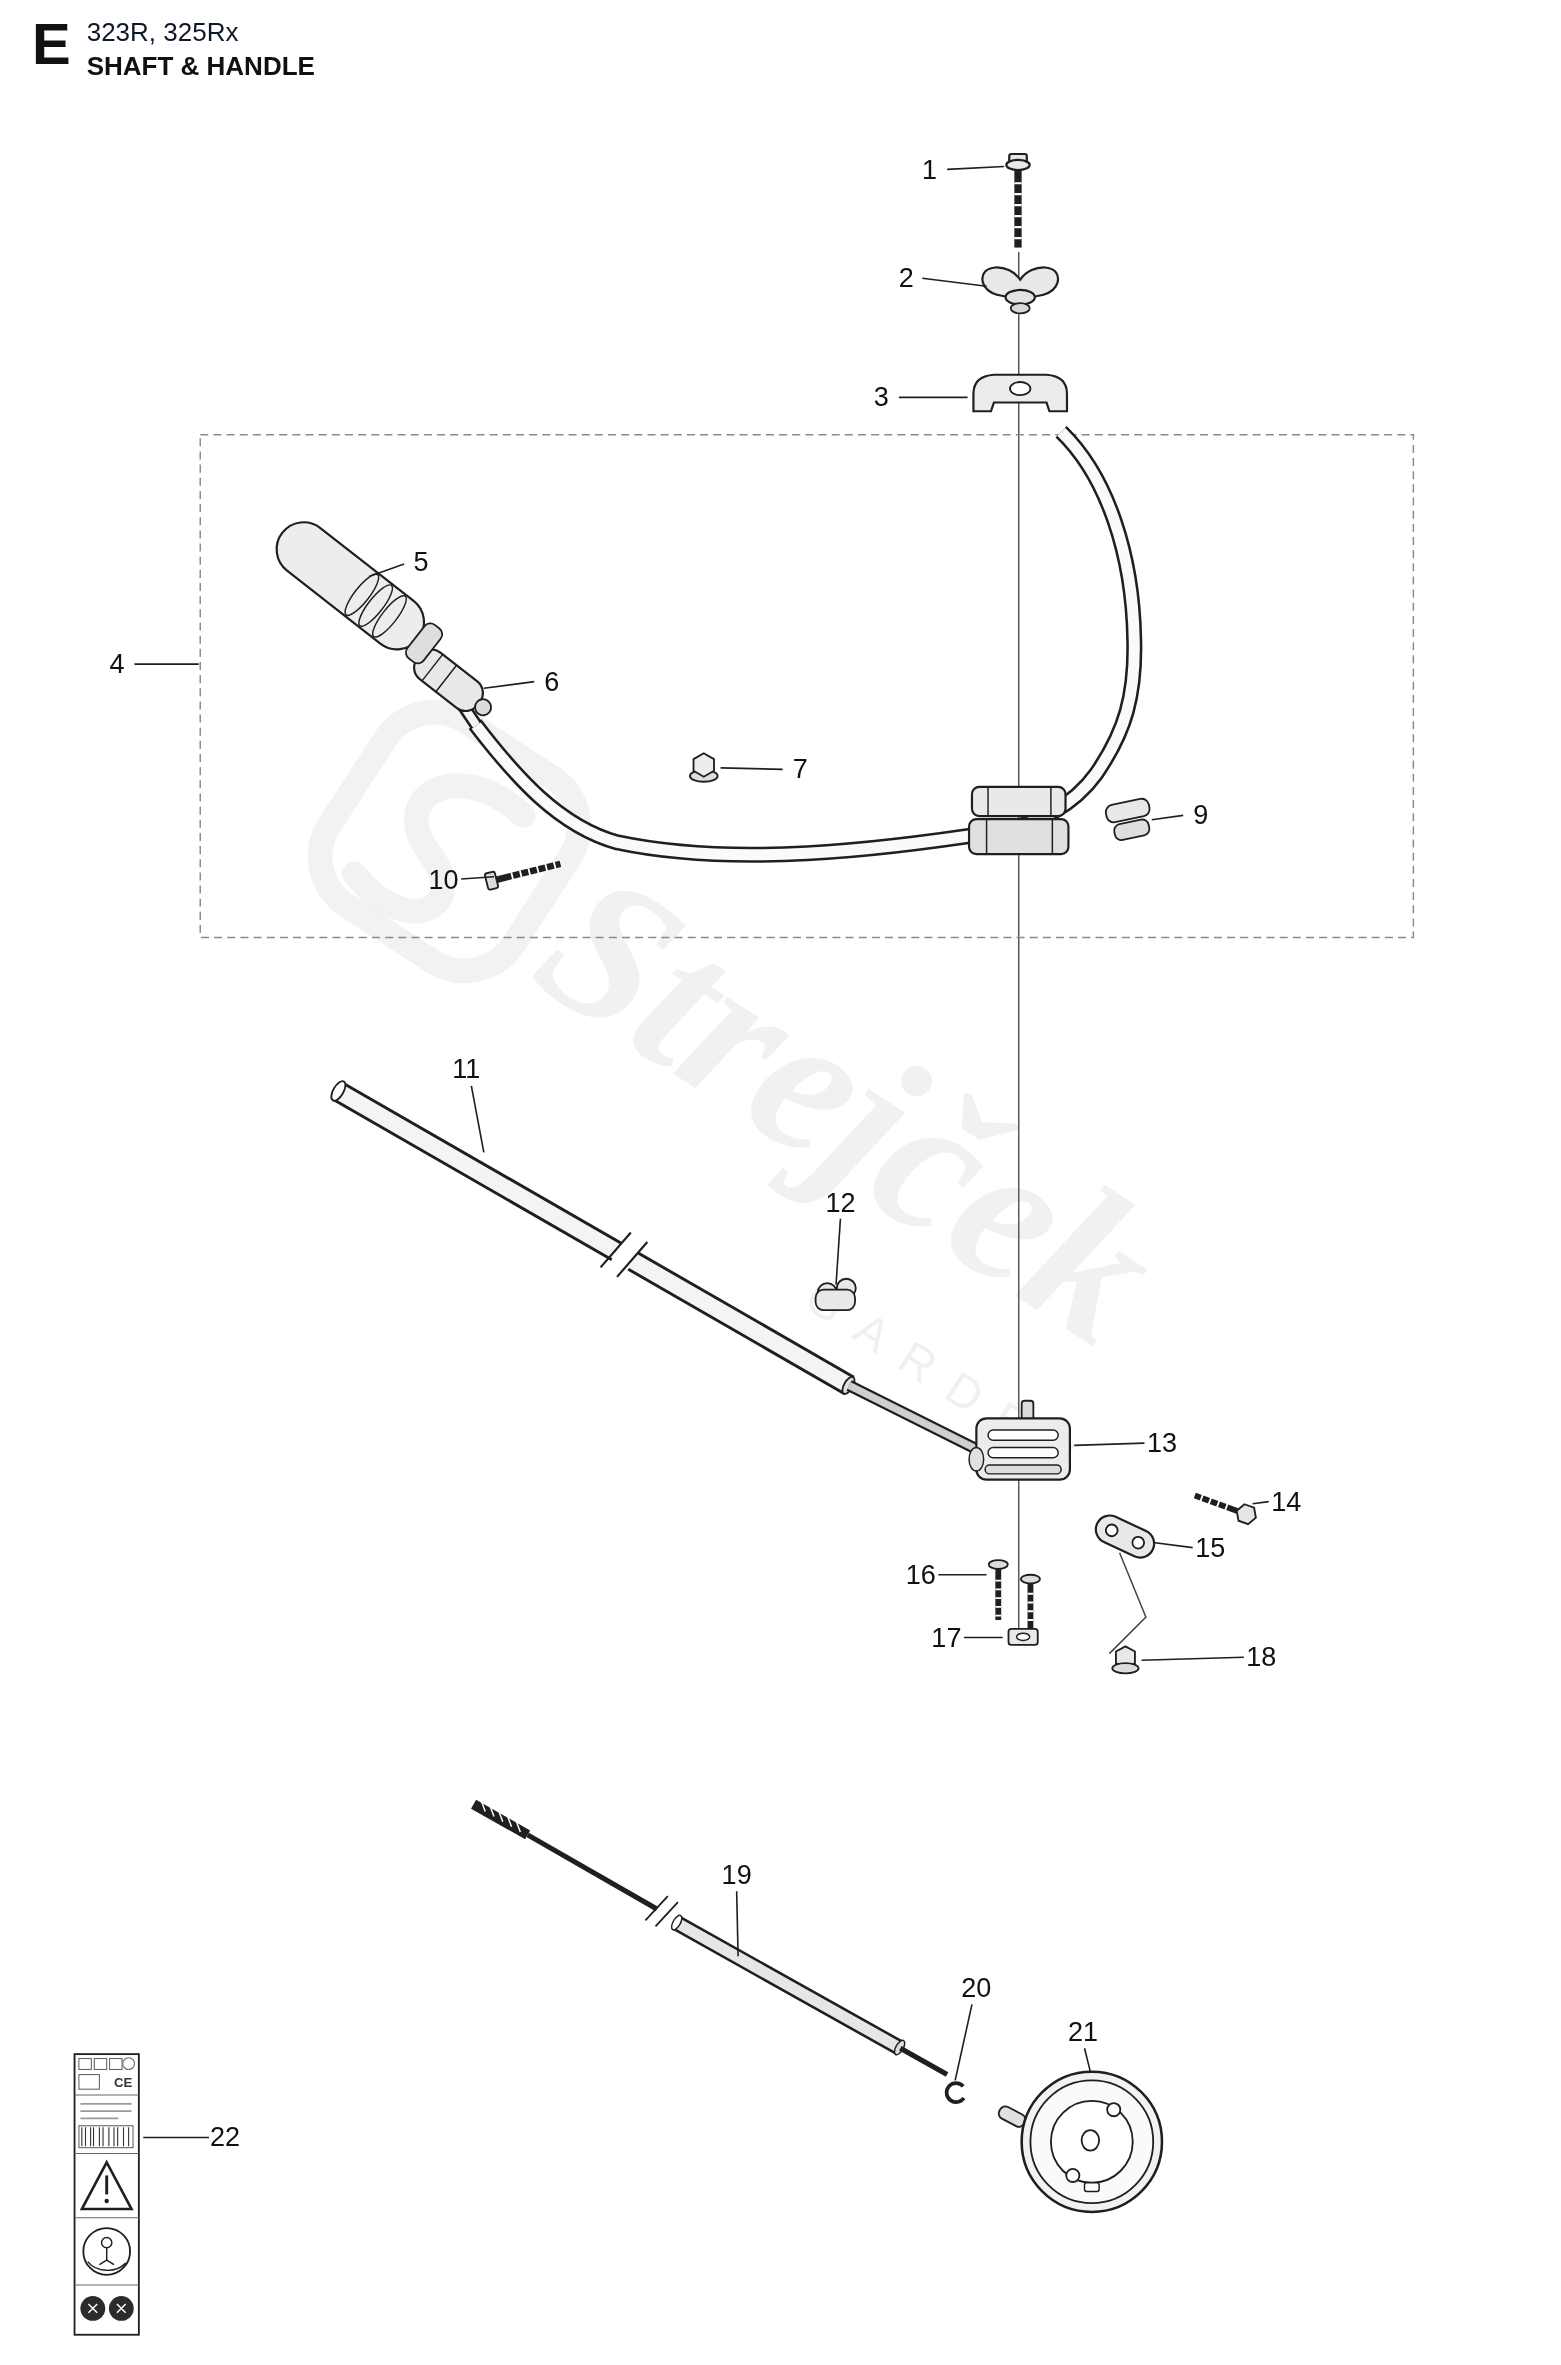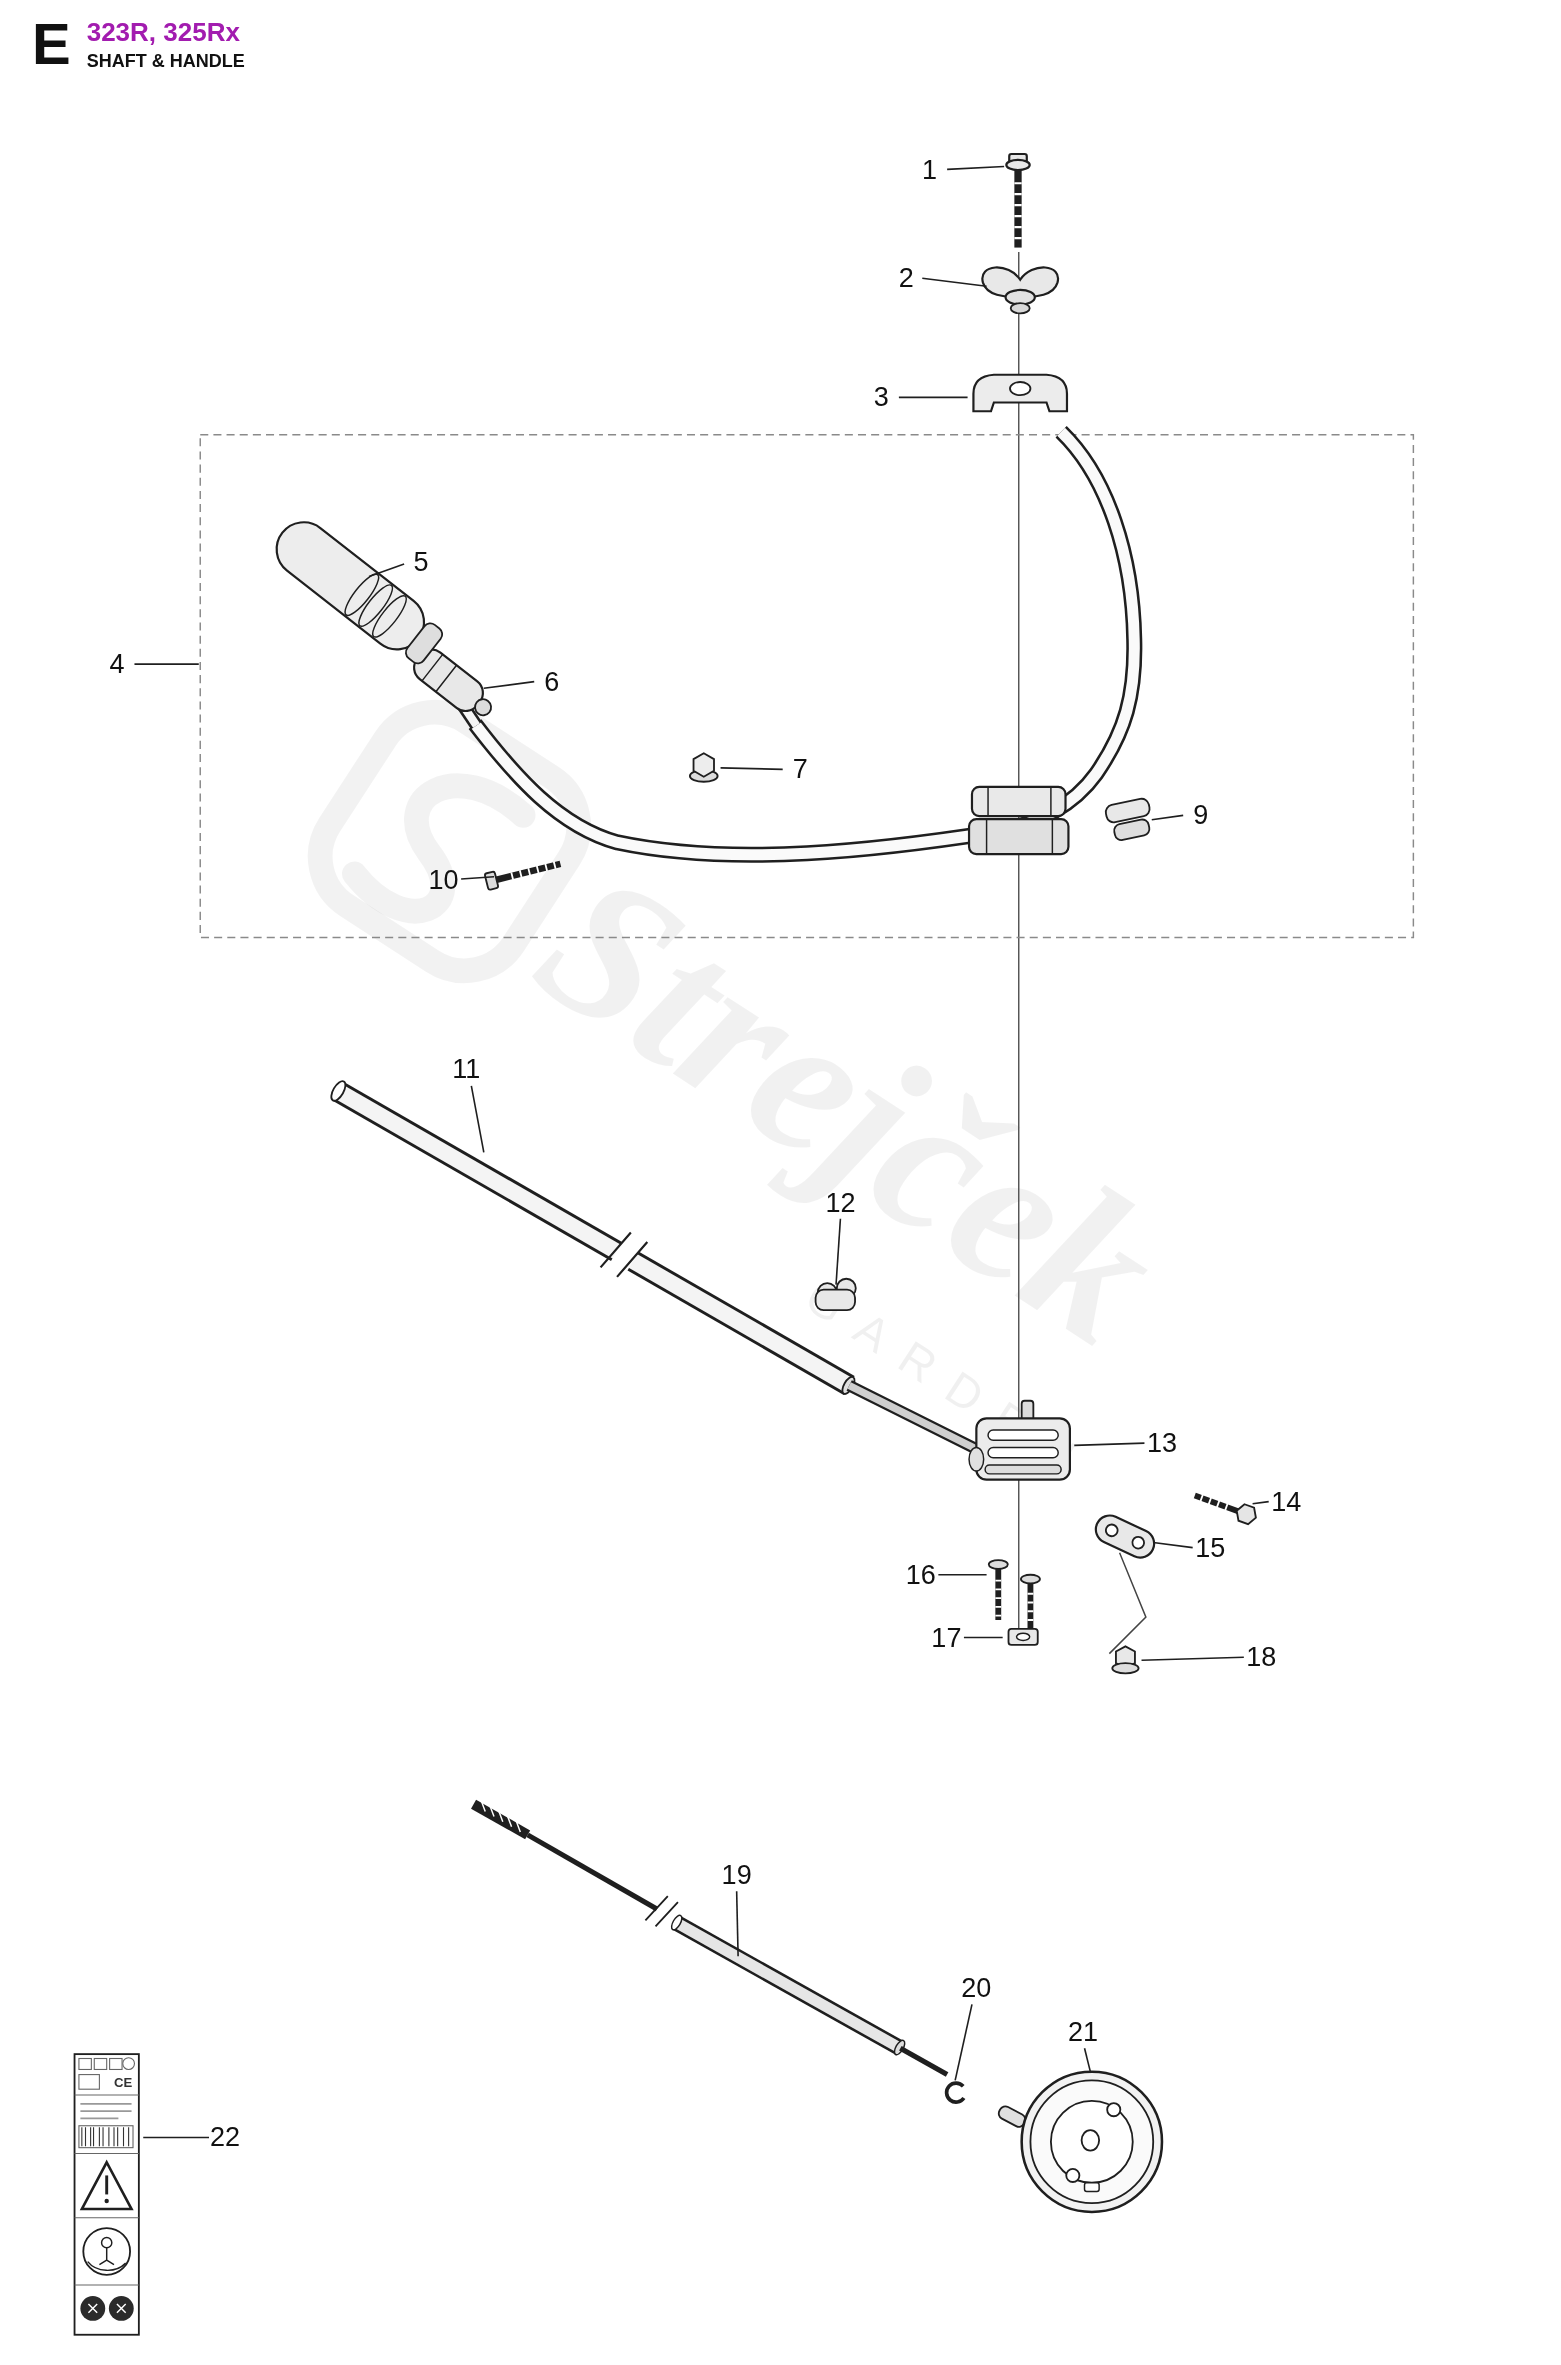--- a/index.html
+++ b/index.html
@@ -1,22 +1,22 @@
 <!DOCTYPE html>
 <html style="font-size:11.7px"><head>
 <meta charset="utf-8">
 <style>
   html,body{margin:0;padding:0;background:#fff;}
   .page{position:relative;width:1561px;height:2366px;background:#ffffff;overflow:hidden;
         font-family:"Liberation Sans",sans-serif;color:#111;}
   .header{position:absolute;top:17.5px;left:32px;display:flex;gap:16px;align-items:flex-start;}
   .section-letter{font-size:58px;font-weight:700;line-height:0.88;color:#111;}
   .header-text{display:flex;flex-direction:column;}
-  .models{font-size:26px;font-weight:700;color:#a21caf;line-height:1.1;}
-  .subtitle{font-size:18px;font-weight:700;color:#111;line-height:1.1;margin-top:5.8px;text-align:right;}
+  .models{font-size:26px;font-weight:400;color:#0f172a;line-height:1.1;}
+  .subtitle{font-size:26px;font-weight:700;color:#111;line-height:1.1;margin-top:5.8px;text-align:right;}
   svg.diagram{position:absolute;top:0;left:0;}
   #callouts text{font-size:37px;fill:#111;font-family:"Liberation Sans",sans-serif;}
   #callouts line{stroke:#1f1f1f;stroke-width:2.2;}
   .wm-word{font-weight:700;fill:rgba(0,0,0,0.055);font-family:"Liberation Serif",serif;font-style:italic;}
   .wm-sub{fill:rgba(0,0,0,0.06);font-family:"Liberation Sans",sans-serif;}
 </style>
 </head>
 <body>
 
 <div class="page">

